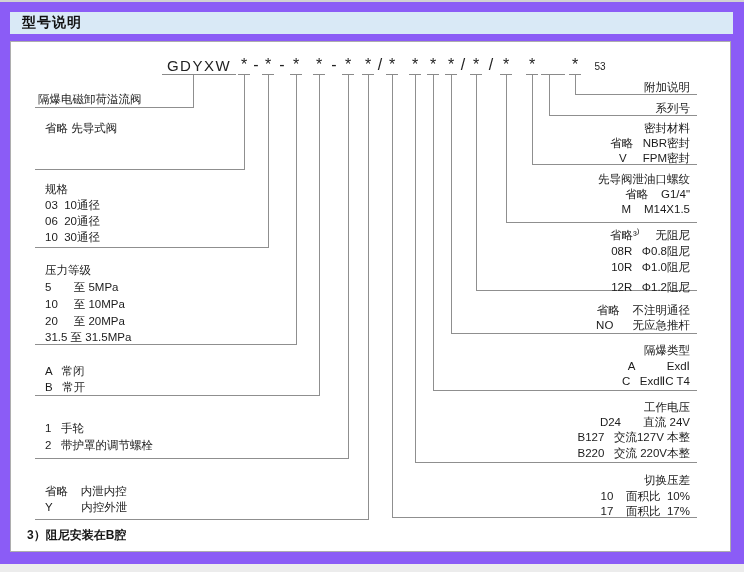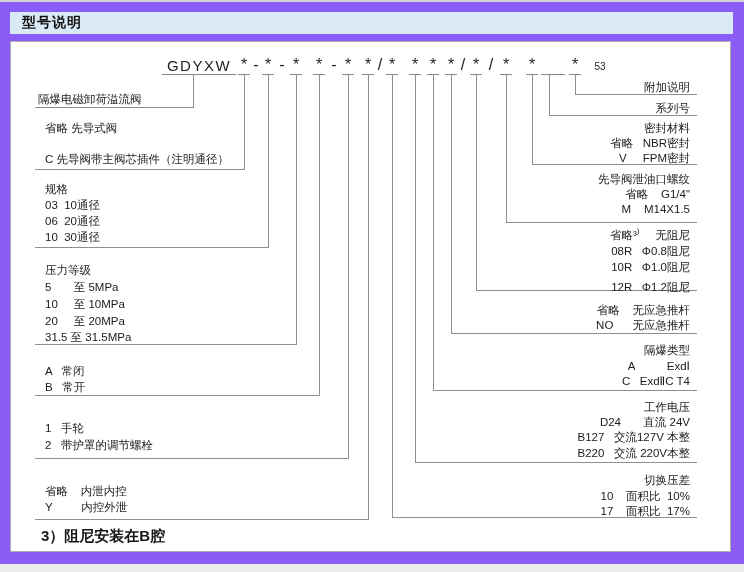--- a/index.html
+++ b/index.html
@@ -14,21 +14,21 @@
           font-size:15px;letter-spacing:1.5px;color:#222;}
   .tok{position:absolute;top:56px;width:14px;height:18px;line-height:18px;text-align:center;
        font-size:16px;color:#222;}
   .tok53{position:absolute;top:59px;left:542px;width:22px;height:15px;line-height:15px;text-align:center;
          font-size:10px;color:#222;margin-left:47px;}
   .stub{position:absolute;top:74px;height:1px;background:#8a8a8a;}
   .vl{position:absolute;width:1px;background:#8f8f8f;}
   .hl{position:absolute;height:1px;background:#8f8f8f;}
   .lrow{position:absolute;left:45px;font-size:11.5px;line-height:14px;white-space:pre;color:#1b1b1b;}
   .rrow{position:absolute;right:54px;font-size:11.5px;line-height:14px;white-space:pre;text-align:right;color:#1b1b1b;}
-  .fnote{position:absolute;left:41px;top:527px;font-size:15px;font-weight:bold;color:#161616;}
+  .fnote{position:absolute;left:27px;top:527px;font-size:12px;font-weight:bold;color:#161616;}
 </style>
 </head>
 <body>
 
 <div id="page">
   <div class="toprule"></div>
   <div class="hdrbar"></div>
   <div class="hdrtitle">型号说明</div>
   <div class="box"></div>
 
@@ -104,21 +104,20 @@
   <div class="hl" style="left:506px;top:222px;width:191px;"></div>
   <div class="hl" style="left:476px;top:290px;width:221px;"></div>
   <div class="hl" style="left:451px;top:333px;width:246px;"></div>
   <div class="hl" style="left:433px;top:390px;width:264px;"></div>
   <div class="hl" style="left:415px;top:462px;width:282px;"></div>
   <div class="hl" style="left:392px;top:517px;width:305px;"></div>
 
   <div class="lrow" style="left:38px;top:92px;">隔爆电磁卸荷溢流阀</div>
 
   <div class="lrow" style="top:121px;text-align:right;">省略 先导式阀</div>
-  <div class="lrow" style="top:152px;">C 先导阀带主阀芯插件（注明通径）</div>
 
   <div class="lrow" style="top:182px;">规格</div>
   <div class="lrow" style="top:198px;">03  10通径</div>
   <div class="lrow" style="top:214px;">06  20通径</div>
   <div class="lrow" style="top:230px;">10  30通径</div>
 
   <div class="lrow" style="top:263px;">压力等级</div>
   <div class="lrow" style="top:280px;">5       至 5MPa</div>
   <div class="lrow" style="top:297px;">10     至 10MPa</div>
   <div class="lrow" style="top:314px;">20     至 20MPa</div>
@@ -144,21 +143,21 @@
 
   <div class="rrow" style="top:172px;">先导阀泄油口螺纹</div>
   <div class="rrow" style="top:187px;">省略    G1/4"</div>
   <div class="rrow" style="top:202px;">M    M14X1.5</div>
 
   <div class="rrow" style="top:228px;">省略³⁾     无阻尼</div>
   <div class="rrow" style="top:244px;">08R   Φ0.8阻尼</div>
   <div class="rrow" style="top:260px;">10R   Φ1.0阻尼</div>
   <div class="rrow" style="top:280px;">12R   Φ1.2阻尼</div>
 
-  <div class="rrow" style="top:303px;">省略    无应急推杆</div>
+  <div class="rrow" style="top:303px;">省略    不注明通径</div>
   <div class="rrow" style="top:318px;">NO      无应急推杆</div>
 
   <div class="rrow" style="top:343px;">隔爆类型</div>
   <div class="rrow" style="top:359px;">A          ExdⅠ</div>
   <div class="rrow" style="top:374px;">C   ExdⅡC T4</div>
 
   <div class="rrow" style="top:400px;">工作电压</div>
   <div class="rrow" style="top:415px;">D24       直流 24V</div>
   <div class="rrow" style="top:430px;">B127   交流127V 本整</div>
   <div class="rrow" style="top:446px;">B220   交流 220V本整</div>

